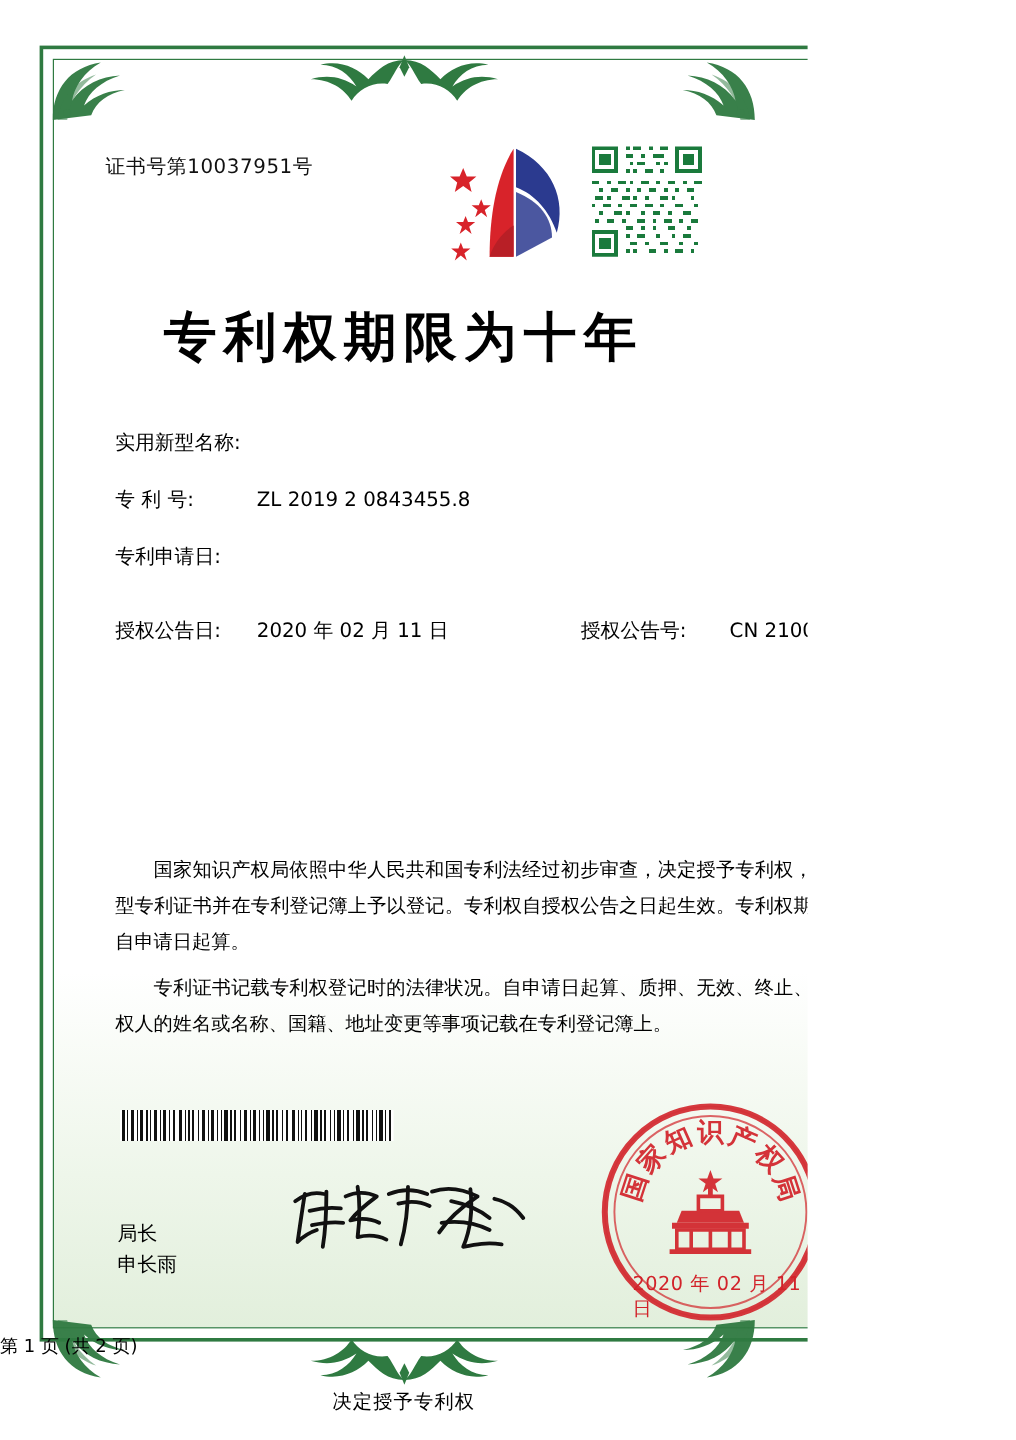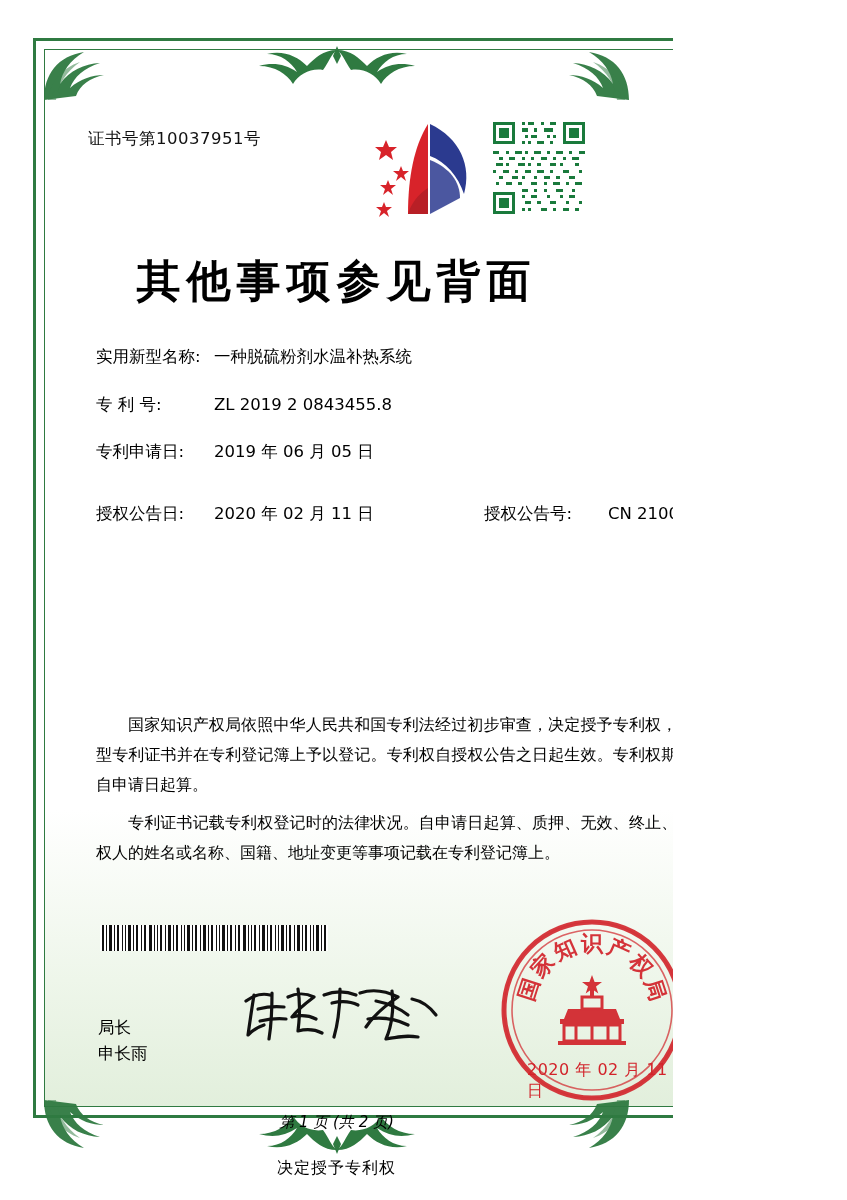--- a/index.html
+++ b/index.html
@@ -109,21 +109,21 @@
     font-weight: bold;
     font-size: 44px;
     letter-spacing: 6px;
     color: #000;
   }
 
   
   .fields {
     position: absolute;
     left: 96px;
-    top: 346px;
+    top: 358px;
     width: 660px;
   }
   .frow {
     display: flex;
     align-items: baseline;
     margin-bottom: 25.5px;
     font-size: 16.5px;
     color: #000;
     font-family: "DejaVu Sans", "Liberation Sans", sans-serif;
   }
@@ -208,25 +208,24 @@
     font-family: "DejaVu Sans", "Liberation Sans", sans-serif;
     letter-spacing: .5px;
   }
 
   
   .page-footer {
     position: absolute;
     left: 0;
     right: 0;
     top: 1113px;
-    text-align: center;
+    text-align: left;
     font-size: 15px;
     color: #000;
     font-family: "DejaVu Sans", "Liberation Sans", sans-serif;
-    font-style: italic;
   }
   .back-note {
     position: absolute;
     left: 0;
     right: 0;
     top: 1158px;
     text-align: center;
     font-size: 16px;
     color: #000;
     font-family: "DejaVu Serif", "Liberation Serif", serif;
@@ -396,38 +395,36 @@
         <rect x="9" y="27" width="1" height="1"></rect>
           <rect x="11" y="27" width="1" height="1"></rect>
           <rect x="15" y="27" width="2" height="1"></rect>
           <rect x="19" y="27" width="1" height="1"></rect>
           <rect x="22" y="27" width="2" height="1"></rect>
           <rect x="26" y="27" width="1" height="1"></rect>
       </g>
     </svg>
   </div>
 
-  <div class="title">其他事项参见背面</div>
+  <div class="title">专利权期限为十年</div>
 
   <div class="fields">
 
     <div class="frow">
       <div class="flabel">实用新型名称:</div>
-      <div class="fvalue">一种脱硫粉剂水温补热系统</div>
     </div>
 
 
     <div class="frow">
       <div class="flabel">专 利 号:</div>
       <div class="fvalue">ZL 2019 2 0843455.8</div>
     </div>
 
     <div class="frow">
       <div class="flabel">专利申请日:</div>
-      <div class="fvalue">2019 年 06 月 05 日</div>
     </div>
 
 
 
     <div class="frow dual">
       <div class="flabel">授权公告日:</div>
       <div class="fvalue">2020 年 02 月 11 日</div>
       <div class="flabel2">授权公告号:</div>
       <div class="fvalue2">CN 210045228 U</div>
     </div>

